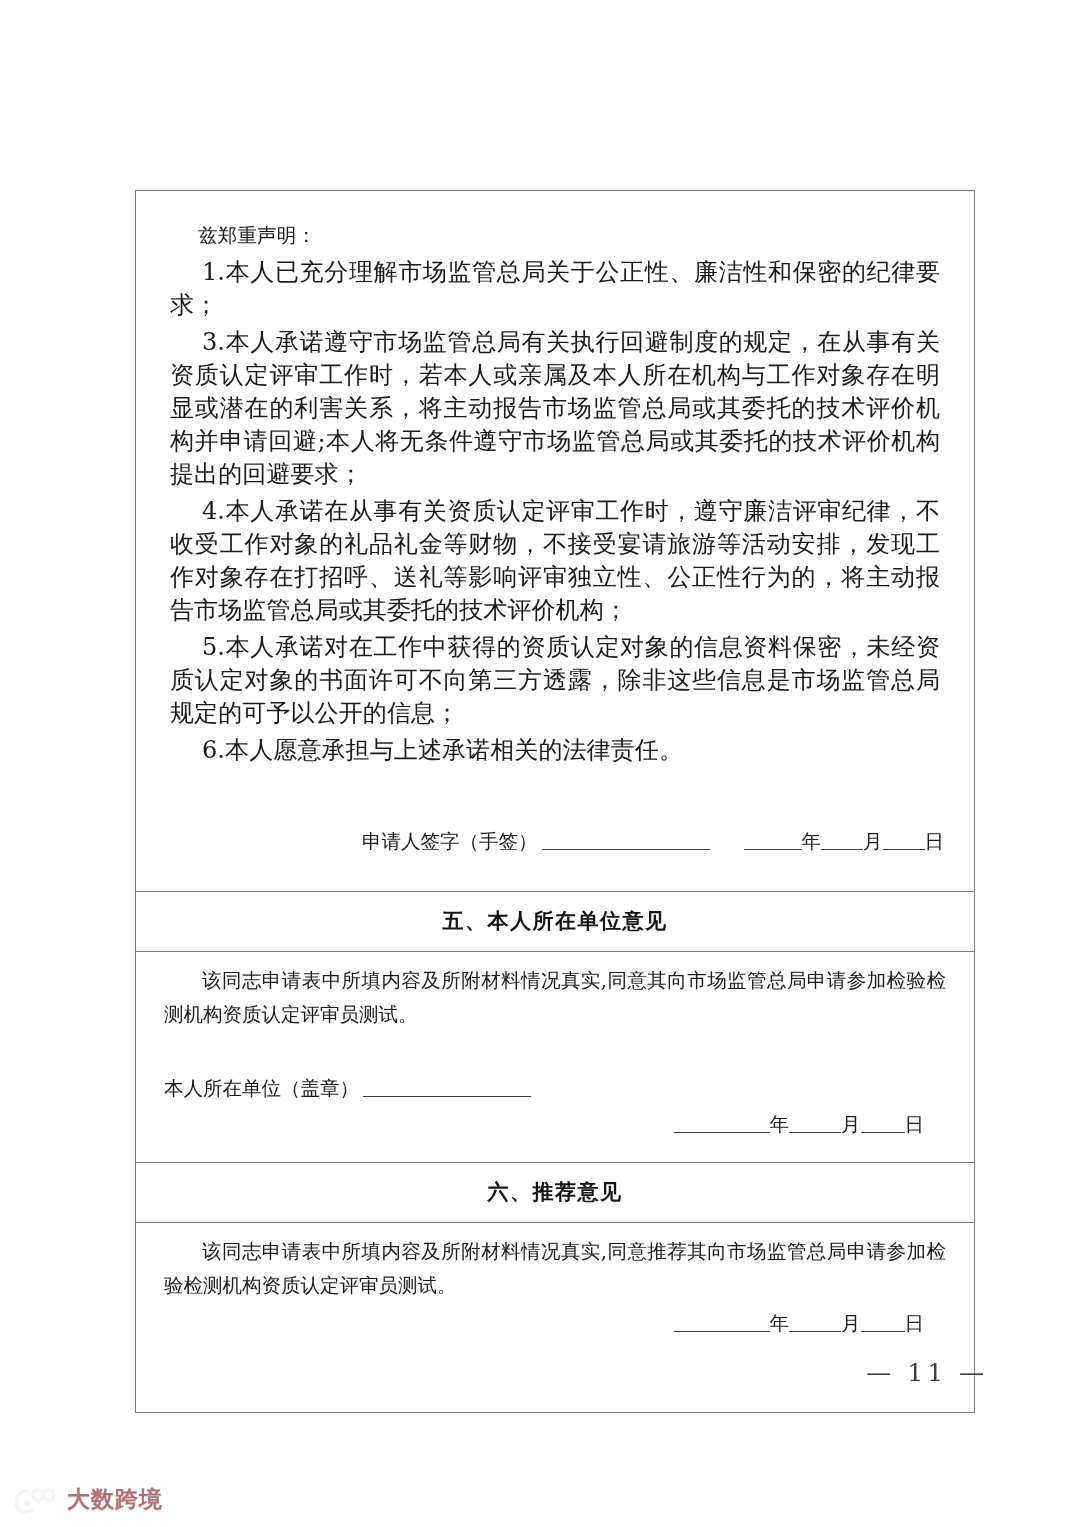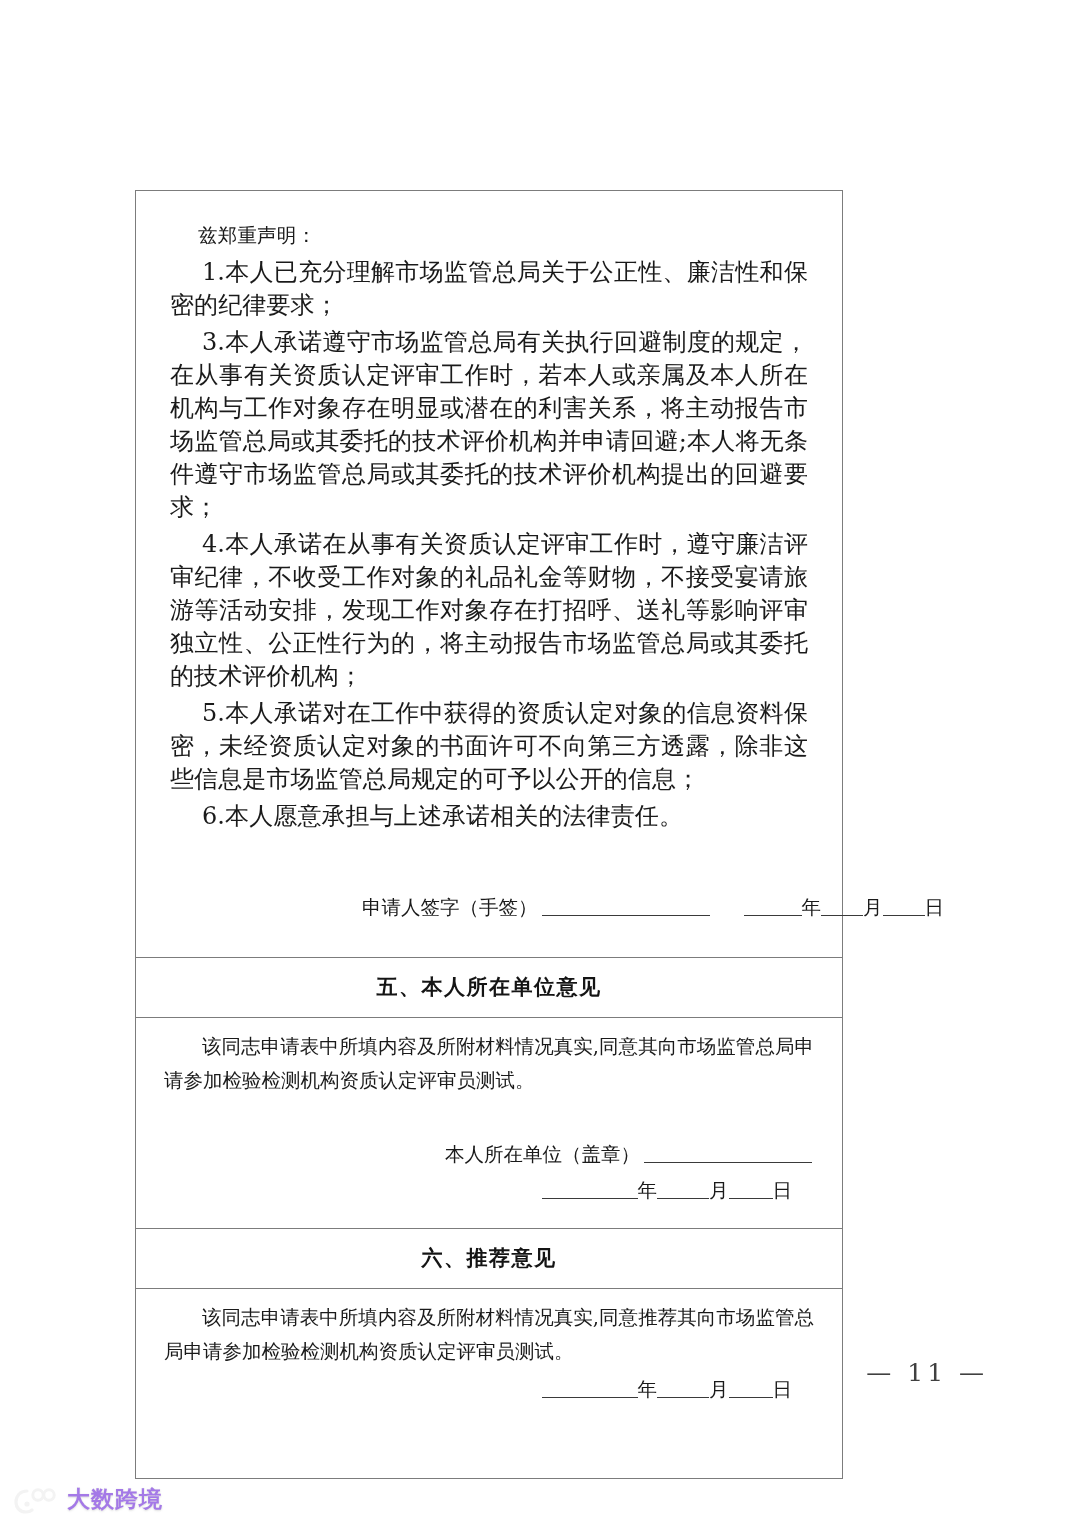--- a/index.html
+++ b/index.html
@@ -20,21 +20,21 @@
     position: absolute;
     inset: 0;
     background: #ffffff;
   }
 
   
   .form-table {
     position: absolute;
     left: 135px;
     top: 190px;
-    width: 708px;
+    width: 840px;
     border: 1.6px solid #7c7c7c;
     box-sizing: border-box;
     background: #fff;
   }
 
   .cell {
     box-sizing: border-box;
     padding: 0;
   }
   .cell + .cell {
@@ -125,21 +125,20 @@
     font-size: 19.5px;
     line-height: 34px;
     margin: 0;
     text-indent: 38px;
     text-align: justify;
     text-justify: inter-ideograph;
   }
 
   .stamp-row {
     margin-top: 42px;
-    text-align: right;
     font-size: 19.5px;
     line-height: 30px;
     white-space: nowrap;
     padding-right: 2px;
   }
   .stamp-row .ul-stamp {
     display: inline-block;
     width: 168px;
     border-bottom: 1.4px solid #3a3a3a;
     height: 18px;
@@ -202,21 +201,21 @@
   }
   .wm-logo {
     width: 46px;
     height: 28px;
     display: block;
   }
   .wm-text {
     font-family: "DejaVu Sans", "Liberation Sans", sans-serif;
     font-size: 23px;
     font-weight: bold;
-    color: #6d28d9;
+    color: #7f1d1d;
     letter-spacing: 1px;
     text-shadow:
       0 0 1px #d8d8d8,
       0 1px 2px rgba(150,150,150,0.55);
   }
 </style>
 </head>
 <body>
 
 <div class="page">

